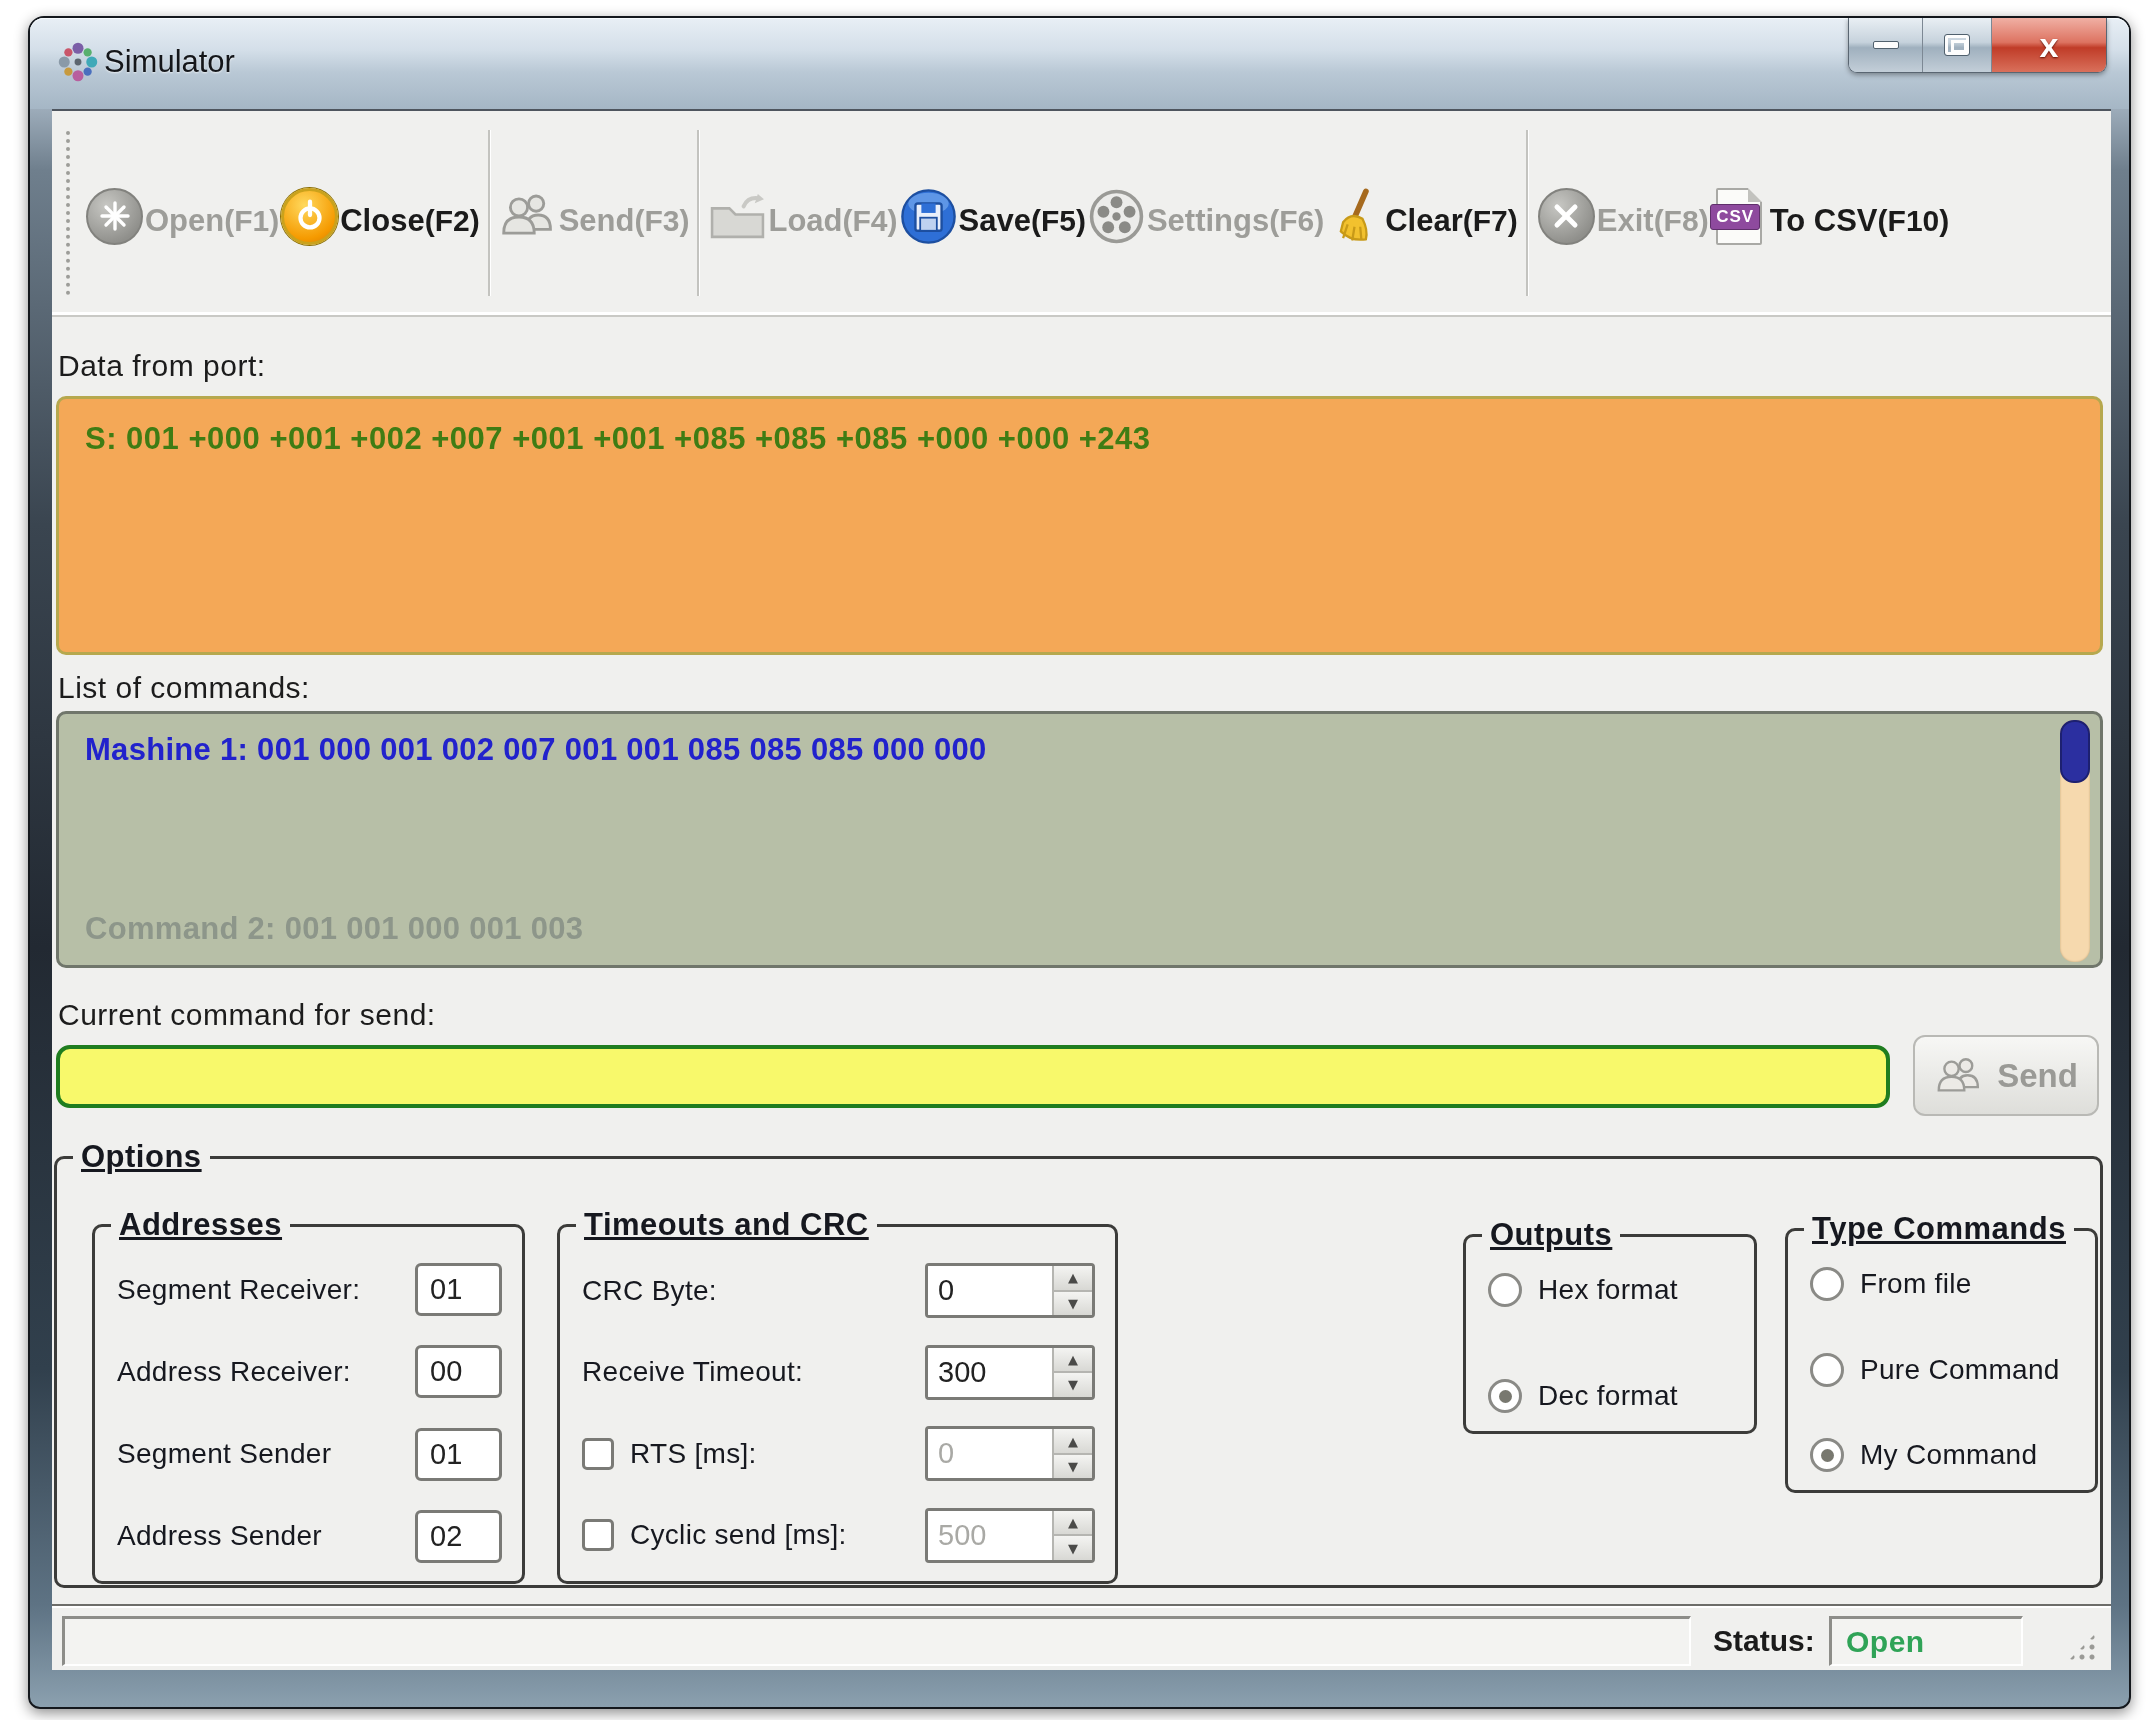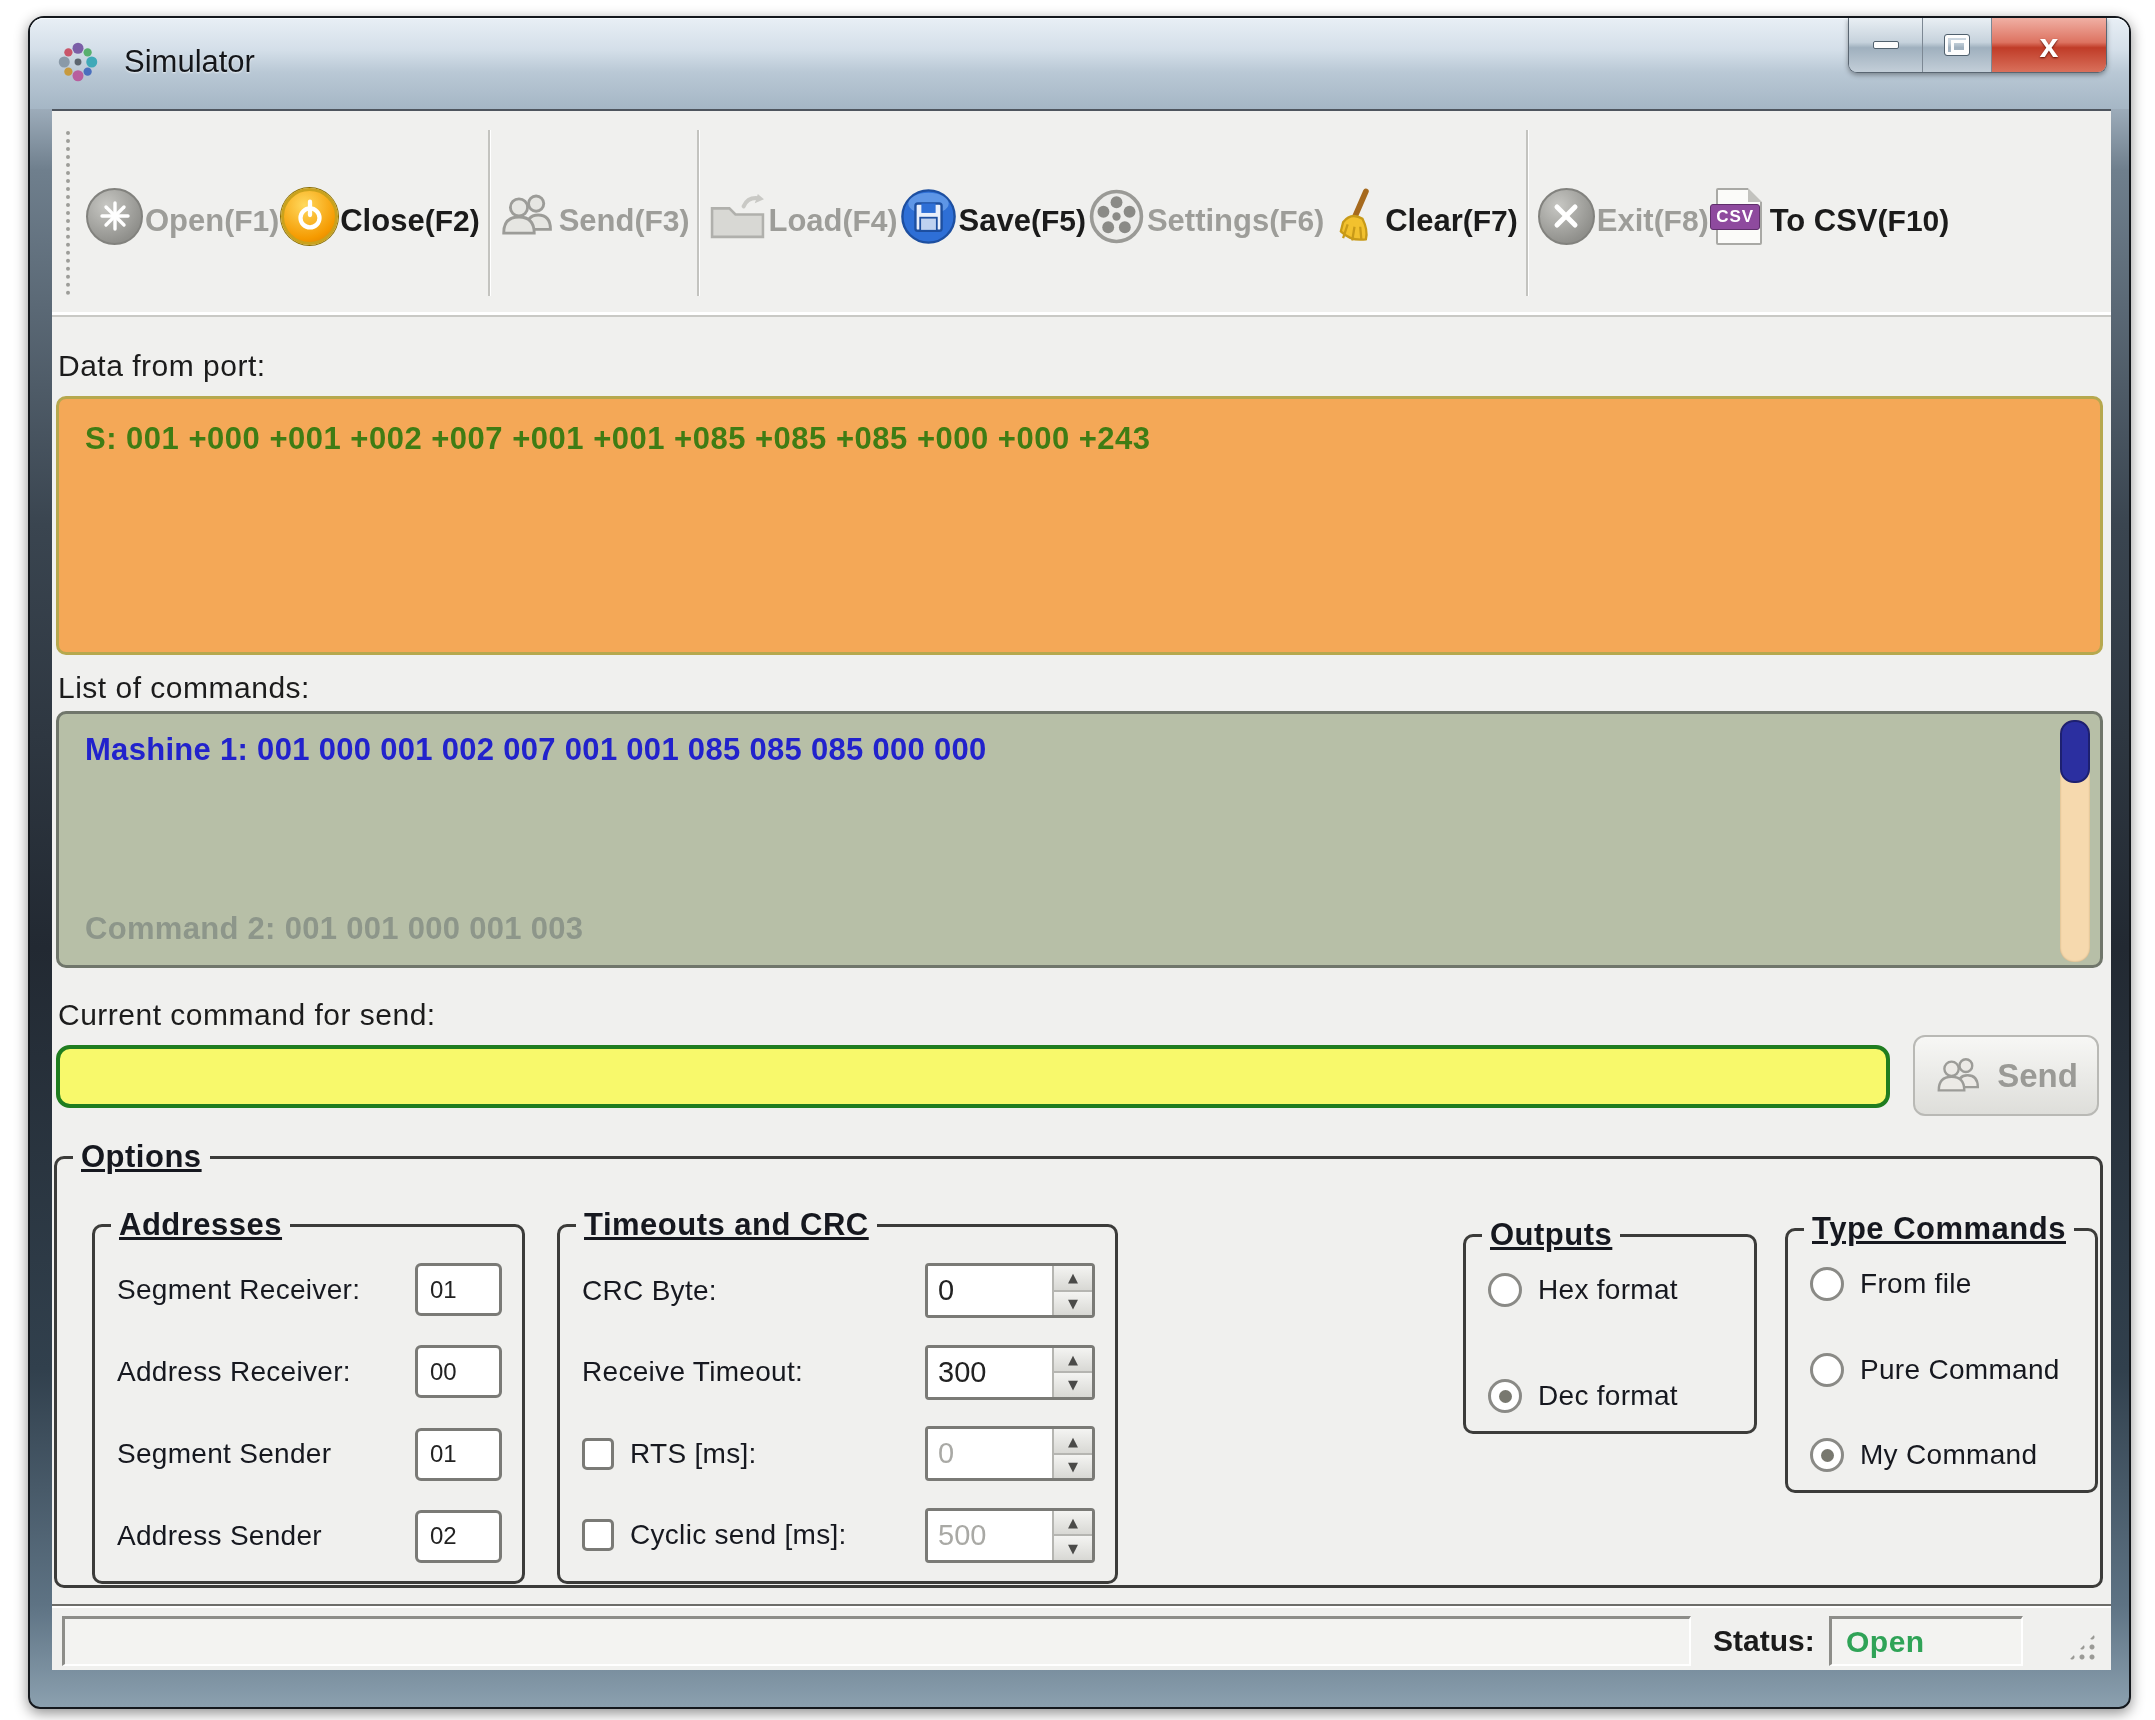--- a/index.html
+++ b/index.html
@@ -9,21 +9,21 @@
   
   .win { position:absolute; left:28px; top:16px; width:2103px; height:1693px;
          border-radius:16px 16px 12px 12px; border:2px solid #14181d;
          background:linear-gradient(180deg,#c7d3de 0%,#aebdcb 4%,#6f7f8d 9%,#3a4550 30%,#222932 55%,#31404d 80%,#5e7384 94%,#8ba0af 100%);
          box-shadow:0 4px 14px rgba(0,0,0,.45); }
 
   .titlebar { position:absolute; left:0; top:0; width:100%; height:91px;
               border-radius:14px 14px 0 0;
               background:linear-gradient(180deg,#e8eff5 0%,#d4dfe9 35%,#b9c8d5 60%,#a5b6c5 100%);
               box-shadow:inset 0 1px 0 #f6fafd; }
-  .title-left { position:absolute; left:26px; top:22px; display:flex; align-items:center; gap:24px; }
+  .title-left { position:absolute; left:26px; top:22px; display:flex; align-items:center; gap:4px; }
   .app-icon { width:44px; height:44px; }
   .app-title { font-size:31px; color:#14161a; text-shadow:0 1px 2px #ffffffaa; }
 
   .caption-btns { position:absolute; right:22px; top:0; display:flex; height:55px;
                   border-radius:0 0 9px 9px; overflow:hidden; border:1px solid #5a6672; border-top:none;
                   box-shadow:0 2px 5px rgba(0,0,0,.35); }
   .cap { display:flex; align-items:center; justify-content:center; height:100%;
          background:linear-gradient(180deg,#e9eff4 0%,#c6d2dc 45%,#9fb0be 55%,#c3ced8 100%); }
   .cap + .cap { border-left:1px solid #7c8894; }
   .cap-min { width:73px; } .cap-max { width:69px; } .cap-close { width:115px;
@@ -99,21 +99,21 @@
   .grp-out  { left:1406px; top:75px; width:294px; height:200px; }
   .grp-type { left:1728px; top:69px; width:313px; height:265px; }
 
   .frm { position:absolute; left:0; top:0; width:100%; height:100%; padding:36px 20px 18px 22px;
          display:flex; flex-direction:column; justify-content:space-between; }
   .row { display:flex; align-items:center; }
   .flabel { font-size:28px; color:#16181f; letter-spacing:0.3px; }
   .spacer { flex:1; }
 
   .addrbox { width:87px; height:53px; background:#ffffff; border:3px solid #7a7a76; border-radius:6px;
-             font-size:24px; padding:0 12px; color:#222; outline:none; }
+             font-size:29px; padding:0 12px; color:#222; outline:none; }
 
   .spin { display:flex; width:170px; height:55px; border:3px solid #7a7a76; border-radius:4px; background:#fff; overflow:hidden; }
   .spinval { flex:1; min-width:0; border:none; outline:none; font-size:29px; padding:0 10px; color:#222; background:#fff; }
   .spin.off .spinval { color:#a9a9a5; }
   .spinbtns { width:40px; display:flex; flex-direction:column; border-left:2px solid #b5b5b1; }
   .sb { flex:1; display:flex; align-items:center; justify-content:center;
         background:linear-gradient(180deg,#f4f4f2,#d8d8d4); }
   .sb + .sb { border-top:2px solid #b5b5b1; }
   .tri { font-family:"DejaVu Sans", sans-serif; font-size:13px; color:#4a4a48; line-height:1; }
 

